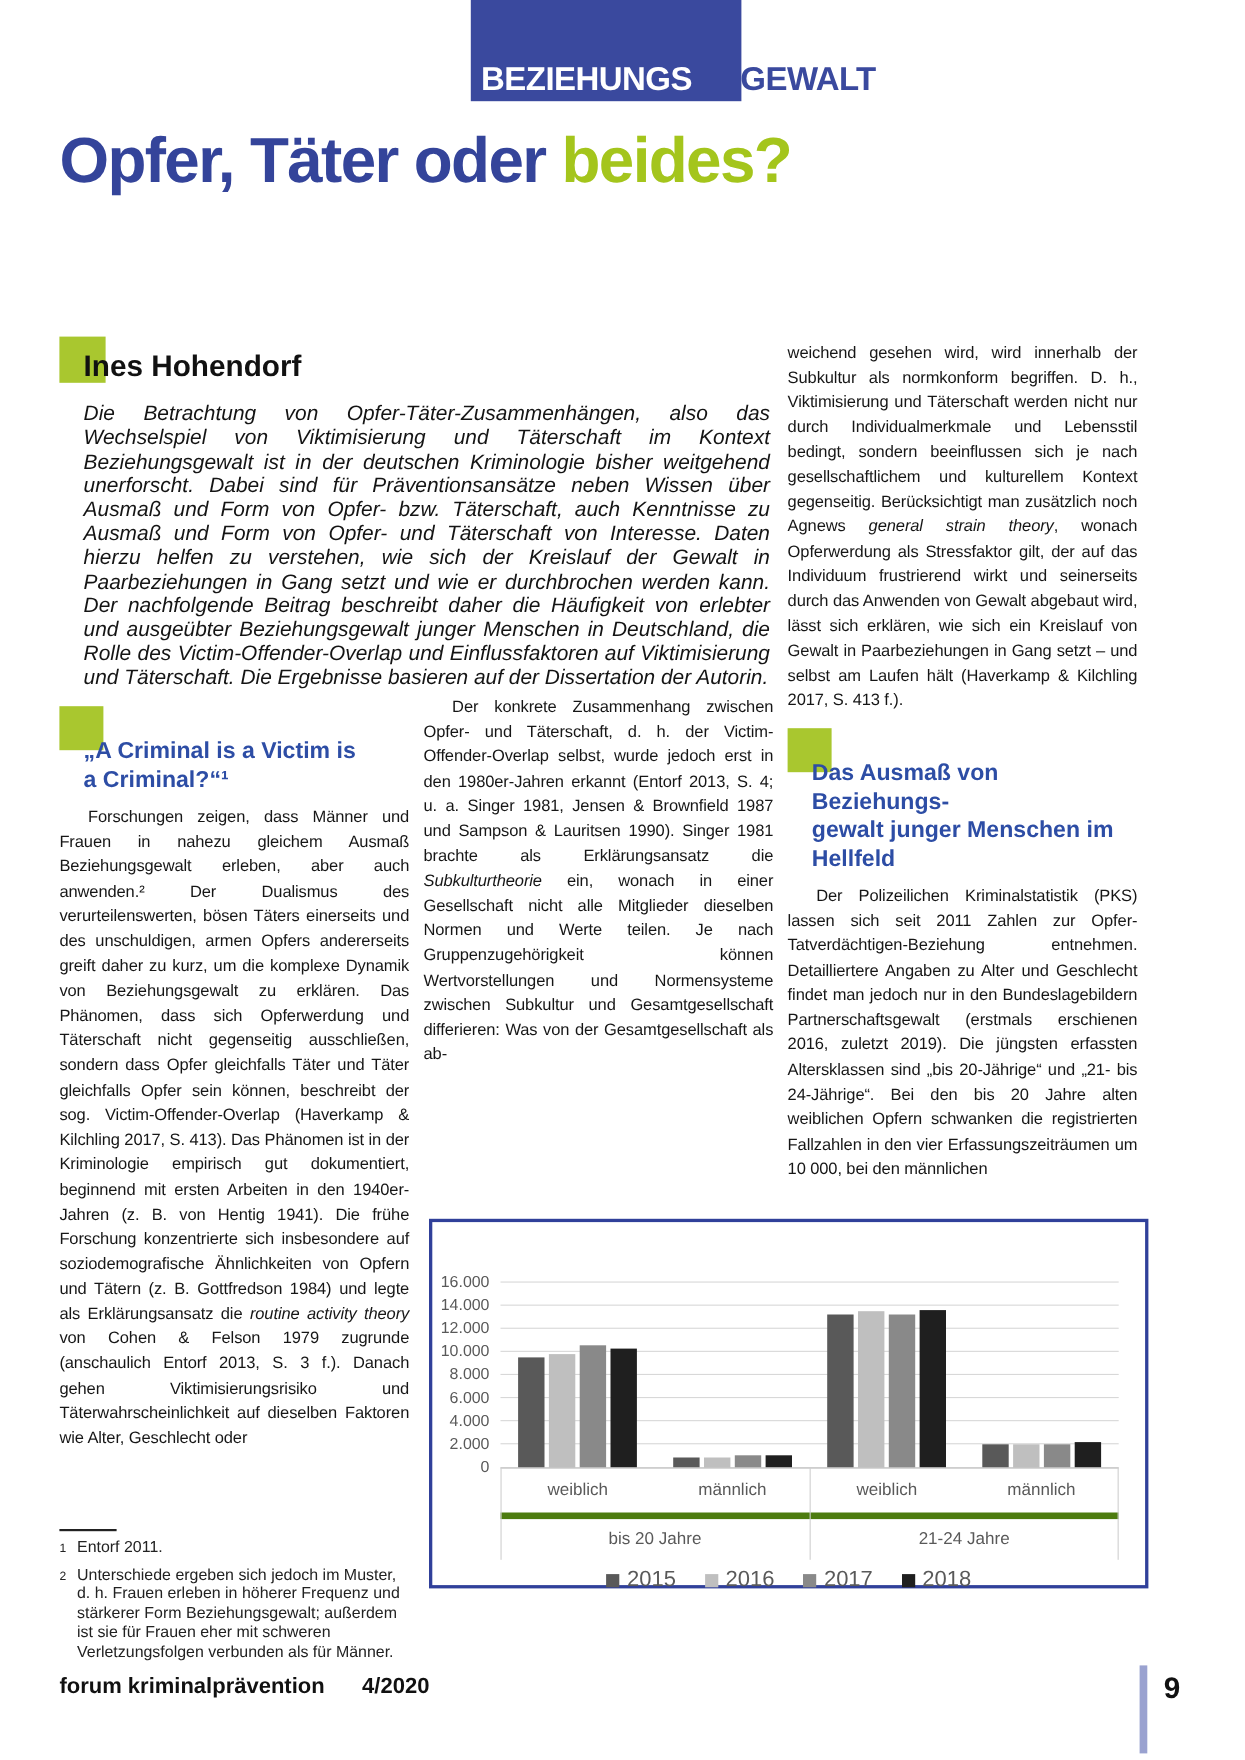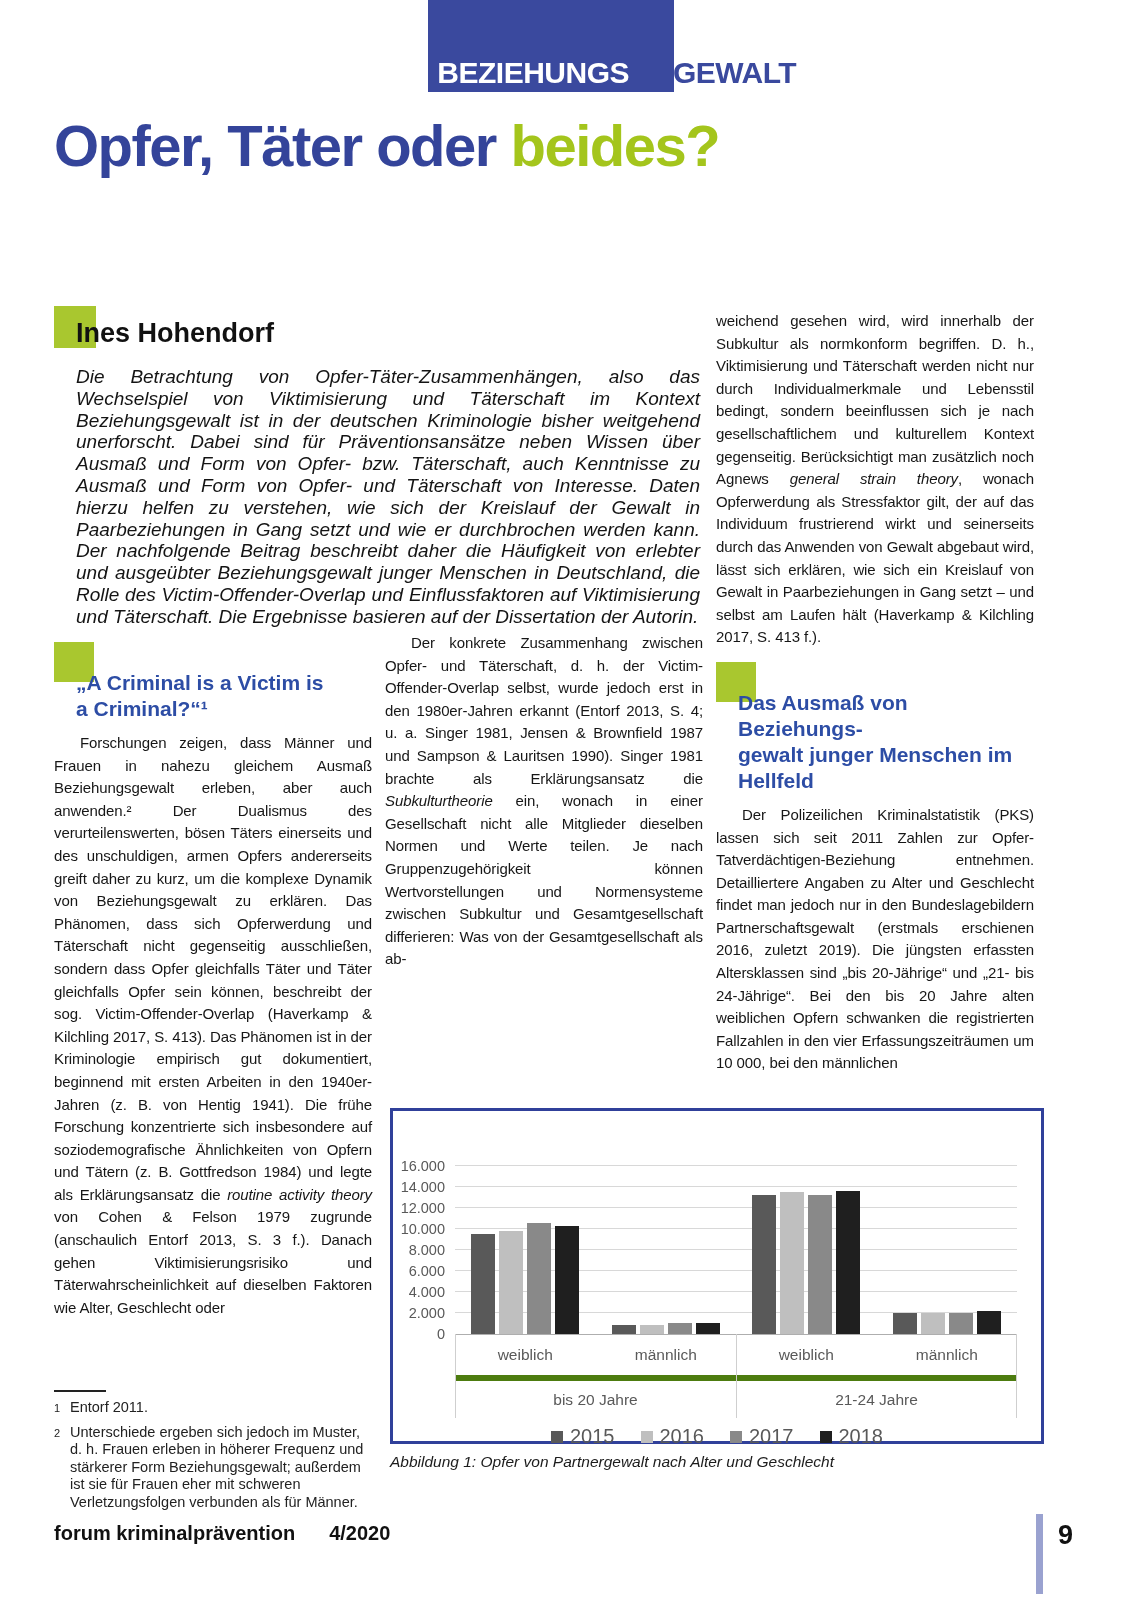--- a/index.html
+++ b/index.html
@@ -220,21 +220,20 @@
           <span class="leg-lb">2017</span>
         </div>
         <div class="leg-item">
           <span class="leg-sq" style="background: rgb(31, 31, 31);"></span>
           <span class="leg-lb">2018</span>
         </div>
       </div>
   </div>
 
   <div class="fig-caption">
-    <span>Abbildung 1: Opfer von Partnergewalt nach Alter und Geschlecht</span>
   </div>
 
   <div class="footer-left">
     <span>forum kriminalprävention</span><span class="footer-issue">4/2020</span>
   </div>
   <div class="page-bar"></div>
   <div class="page-num">9</div>
 
 </div>
 

